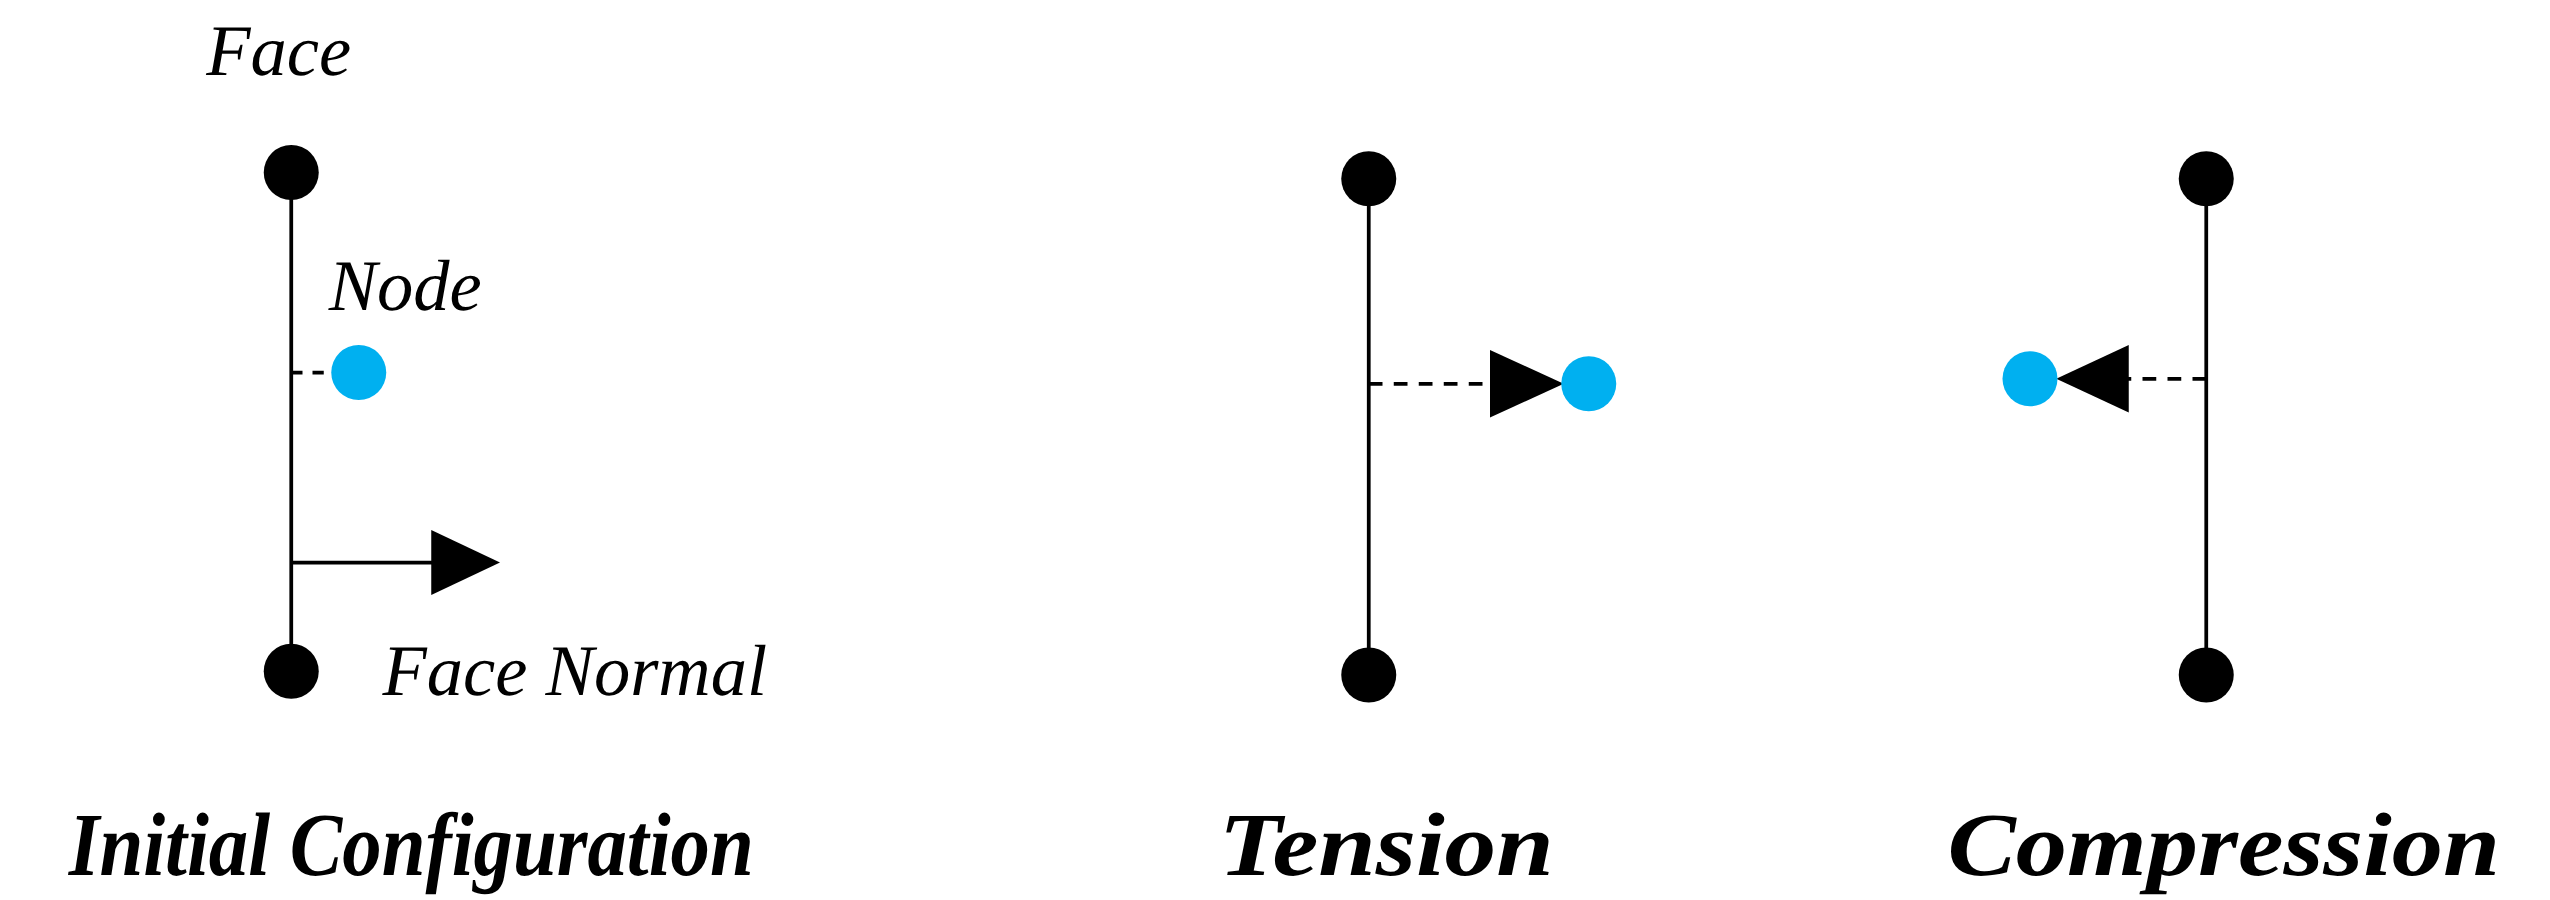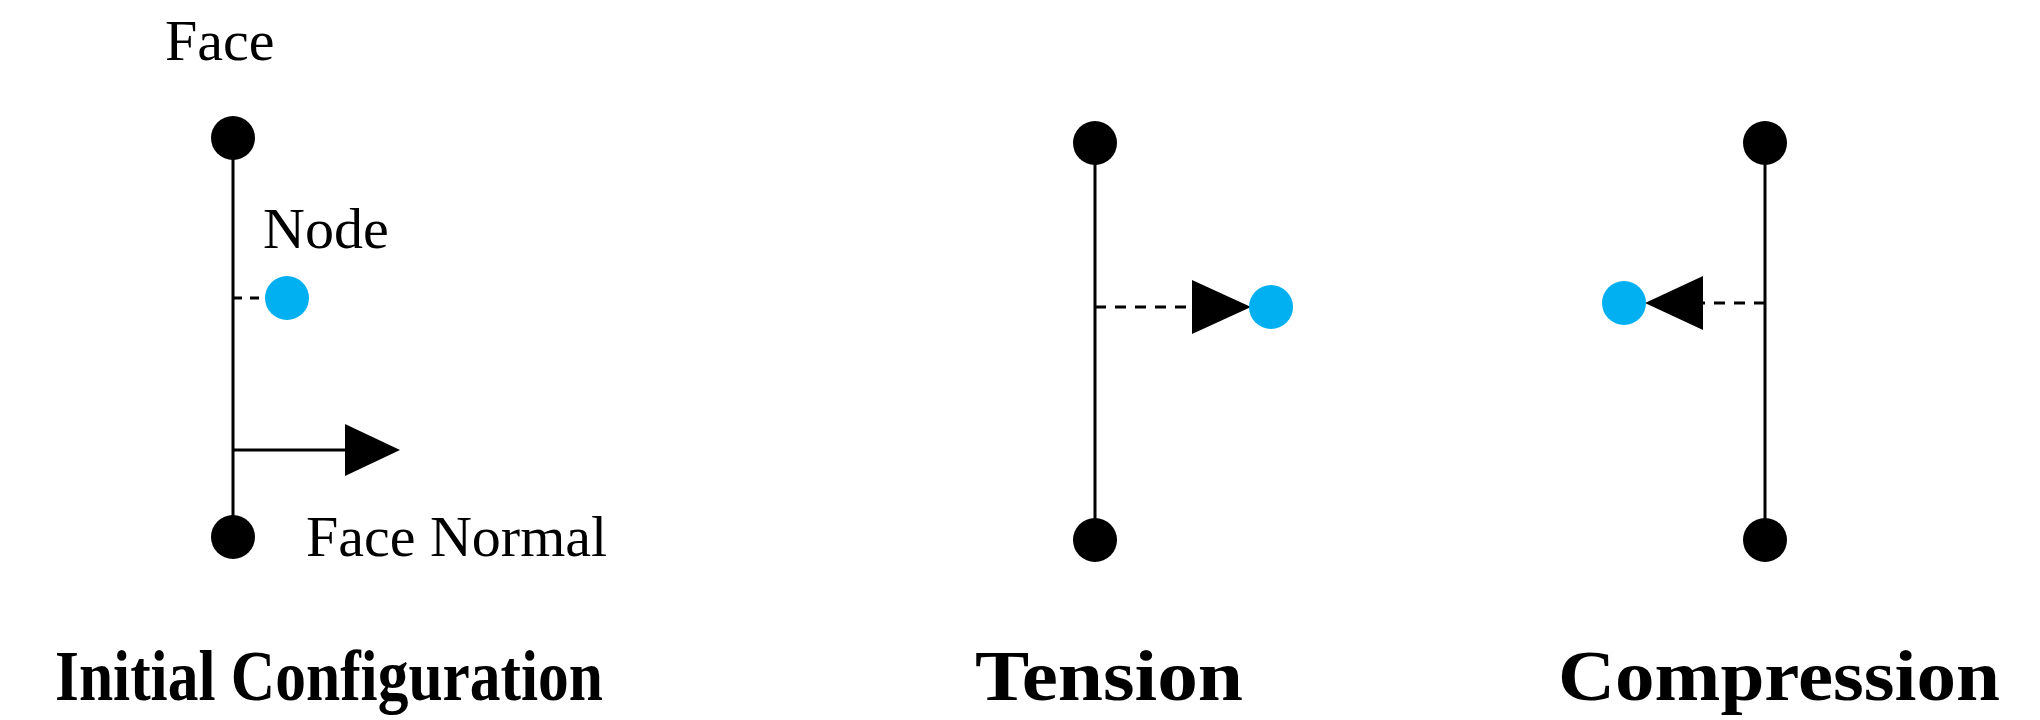--- a/index.html
+++ b/index.html
@@ -13,20 +13,21 @@
     height: 720px;
     font-family: "Liberation Serif", "DejaVu Serif", serif;
     color: #000000;
     overflow: hidden;
   }
   #figure-root {
     position: relative;
     width: 1795px;
     height: 720px;
     background: #ffffff;
+    font-style: italic;
   }
   svg.diagram-canvas {
     position: absolute;
     top: 0;
     left: 0;
     width: 2040px;
     height: 720px;
     display: block;
   }
   .annot-text {

